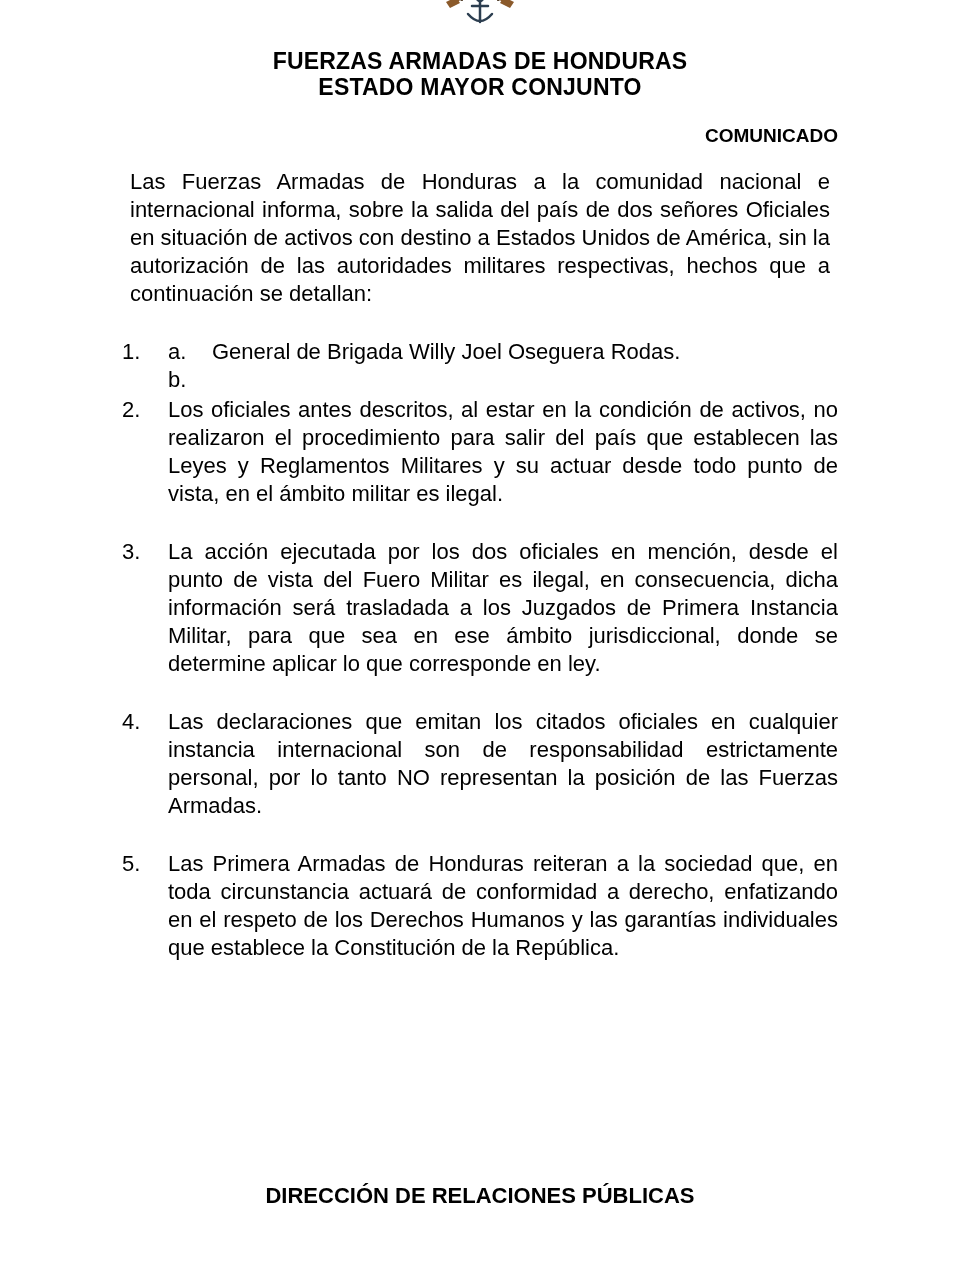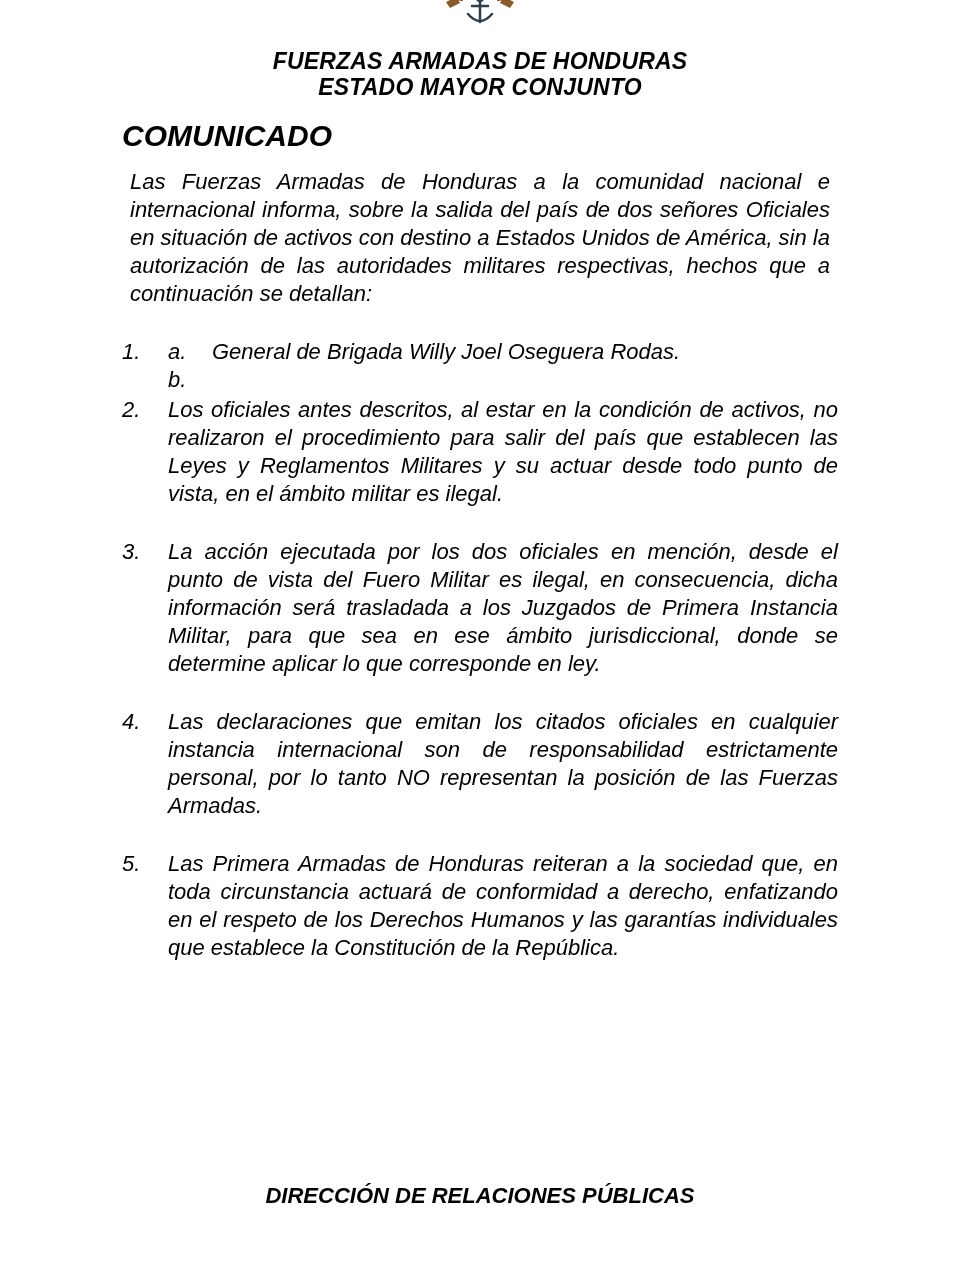--- a/index.html
+++ b/index.html
@@ -14,21 +14,20 @@
     font-family: "Liberation Sans", sans-serif;
     color: #000000;
     overflow: hidden;
   }
 
   .page {
     position: relative;
     width: 960px;
     height: 1280px;
     box-sizing: border-box;
-    font-style: italic;
   }
 
   
   .emblem-wrap {
     position: absolute;
     top: 0;
     left: 0;
     width: 960px;
     height: 30px;
     overflow: hidden;
@@ -60,23 +59,23 @@
   .doc {
     position: absolute;
     top: 122px;
     left: 122px;
     width: 716px;
     font-size: 22px;
     line-height: 28px;
   }
 
   .comunicado {
-    text-align: left;
+    text-align: right;
     font-weight: bold;
-    font-size: 30px;
+    font-size: 19px;
     line-height: 28px;
     margin: 0 0 18px 0;
   }
 
   .intro {
     text-align: justify;
     text-justify: inter-word;
     margin: 8px;
   }
 

